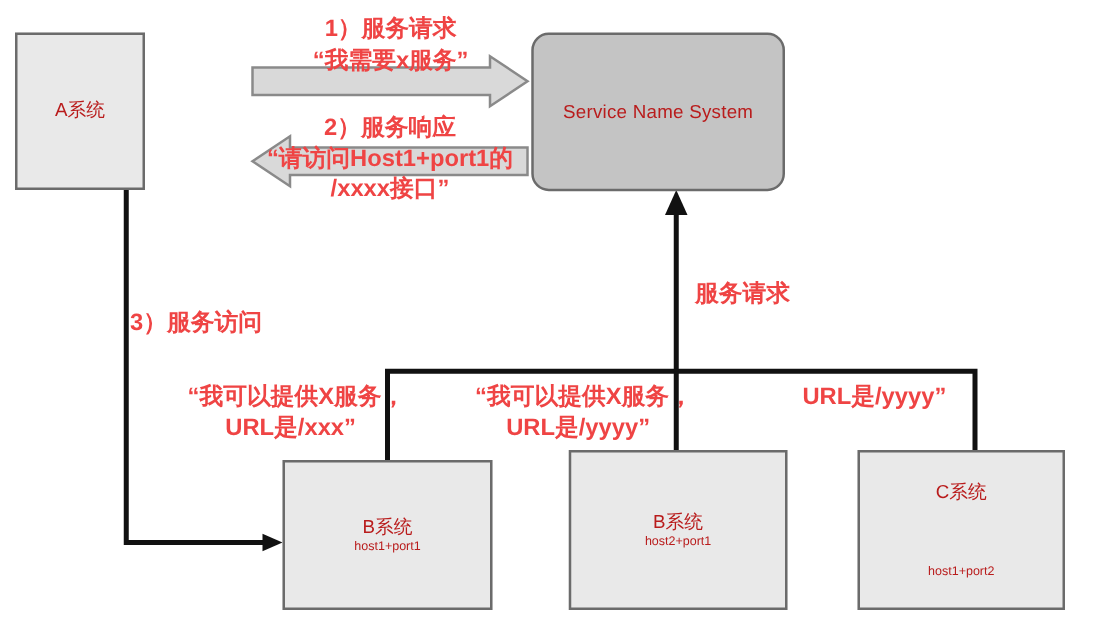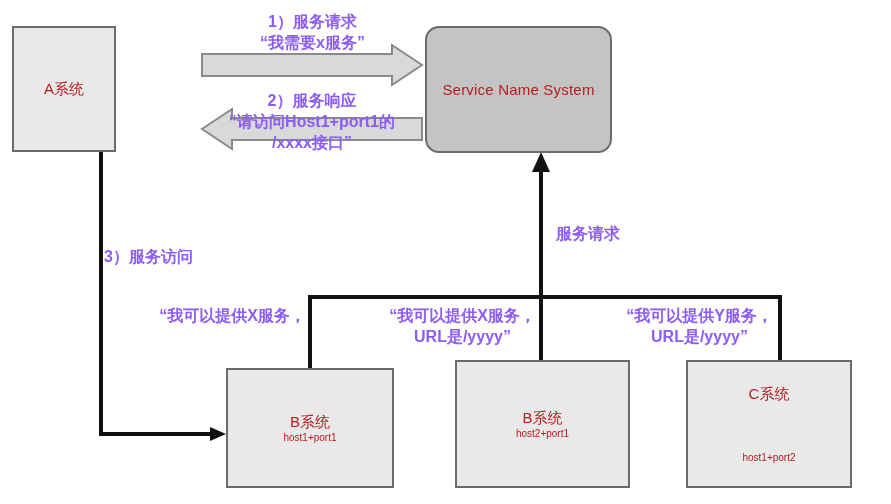--- a/index.html
+++ b/index.html
@@ -32,39 +32,39 @@
   }
   .node .line1 { font-size: 15px; }
   .node .line2 { font-size: 10px; }
 
   #node-a {
     left: 12px; top: 26px; width: 104px; height: 126px;
   }
   #node-a .line1 { font-size: 15px; }
 
   #node-sns {
-    left: 425px; top: 26px; width: 187px; height: 127px;
+    left: 425px; top: 26px; width: 203px; height: 127px;
     background: #c4c4c4;
     border: 2px solid #6b6b6b;
     border-radius: 14px;
   }
   #node-sns .line1 { font-size: 15px; letter-spacing: .2px; }
 
   #node-b1 { left: 226px; top: 368px; width: 168px; height: 120px; }
   #node-b2 { left: 455px; top: 360px; width: 175px; height: 128px; }
   #node-c1 { left: 686px; top: 360px; width: 166px; height: 128px; gap: 48px; }
 
   .label {
     position: absolute;
-    color: #8b5cf6;
+    color: #ef4444;
     text-align: center;
     line-height: 1.3;
     white-space: nowrap;
     font-weight: bold;
-    font-size: 16px;
+    font-size: 19px;
   }
 
   .lbl-req   { left: 205px; top: 12px;  width: 215px; }
   .lbl-resp  { left: 196px; top: 91px;  width: 232px; }
   .lbl-access{ left: 104px; top: 247px; width: 130px; text-align: left; }
   .lbl-reg   { left: 556px; top: 224px; width: 110px; text-align: left; }
   .lbl-p1    { left: 150px; top: 306px; width: 165px; }
   .lbl-p2    { left: 380px; top: 306px; width: 165px; }
   .lbl-p3    { left: 612px; top: 306px; width: 175px; }
 
@@ -134,25 +134,25 @@
   <div class="label lbl-access">
     <div>3）服务访问</div>
   </div>
 
   <div class="label lbl-reg">
     <div>服务请求</div>
   </div>
 
   <div class="label lbl-p1">
     <div>“我可以提供X服务，</div>
+    <div>URL是/xxx”</div>
   </div>
 
   <div class="label lbl-p2">
     <div>“我可以提供X服务，</div>
     <div>URL是/yyyy”</div>
   </div>
 
   <div class="label lbl-p3">
-    <div>“我可以提供Y服务，</div>
     <div>URL是/yyyy”</div>
   </div>
 
 </div>
 
 </body></html>

